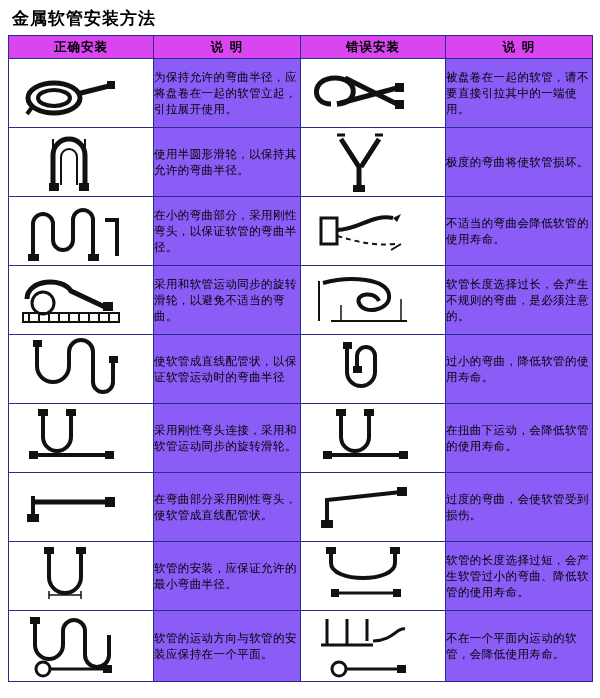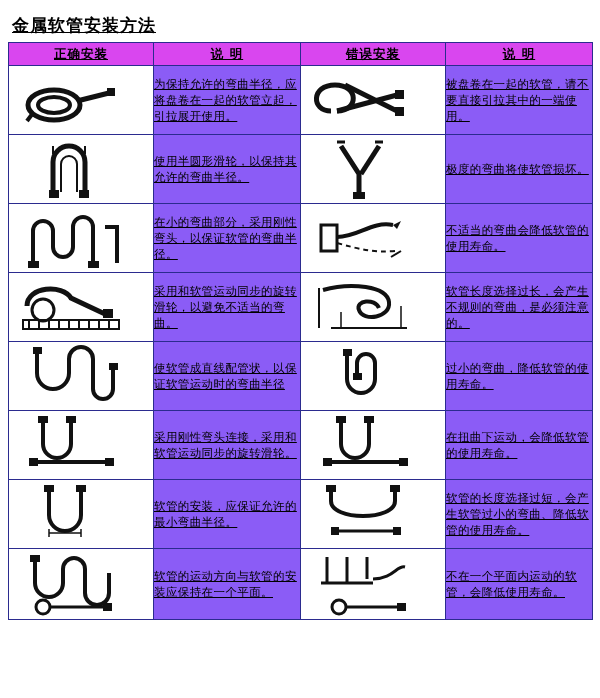--- a/index.html
+++ b/index.html
@@ -12,22 +12,21 @@
     height: 698px;
     font-family: "DejaVu Sans", "Liberation Sans", sans-serif;
     color: #000000;
     overflow: hidden;
   }
   .page {
     position: relative;
     width: 600px;
     height: 698px;
     box-sizing: border-box;
-    padding: 13px 8px 0 8px;
-    text-decoration: underline;
+    padding: 6px 8px 0 8px;
   }
   .page-title {
     font-size: 17px;
     font-weight: bold;
     letter-spacing: 1px;
     margin: 2px 0 7px 4px;
     line-height: 20px;
   }
   table.main {
     border-collapse: collapse;
@@ -244,20 +243,43 @@
               <rect x="63" y="2" width="10" height="7" fill="#111"></rect>
               <path d="M26 48 L102 48" stroke="#111" stroke-width="4"></path>
               <rect x="22" y="44" width="9" height="8" fill="#111"></rect>
               <rect x="98" y="44" width="9" height="8" fill="#111"></rect>
             </svg>
           </span>
         </td>
         <td class="txt-cell">在扭曲下运动，会降低软管的使用寿命。</td>
       </tr>
 
+      <tr>
+        <td class="img-cell">
+          <span class="fig">
+            <svg width="126" height="58" viewBox="0 0 126 58">
+              <path d="M24 18 L24 40" stroke="#111" stroke-width="4"></path>
+              <path d="M24 24 L100 24" stroke="#111" stroke-width="5"></path>
+              <rect x="96" y="19" width="10" height="10" fill="#111"></rect>
+              <rect x="18" y="36" width="12" height="8" fill="#111"></rect>
+            </svg>
+          </span>
+        </td>
+        <td class="txt-cell">在弯曲部分采用刚性弯头，使软管成直线配管状。</td>
+        <td class="img-cell">
+          <span class="fig">
+            <svg width="126" height="58" viewBox="0 0 126 58">
+              <path d="M26 44 L26 22 L100 14" fill="none" stroke="#111" stroke-width="4"></path>
+              <rect x="20" y="42" width="12" height="8" fill="#111"></rect>
+              <rect x="96" y="9" width="10" height="9" fill="#111"></rect>
+            </svg>
+          </span>
+        </td>
+        <td class="txt-cell">过度的弯曲，会使软管受到损伤。</td>
+      </tr>
 
       <tr>
         <td class="img-cell">
           <span class="fig">
             <svg width="126" height="62" viewBox="0 0 126 62">
               <path d="M40 6 L40 32 A16 16 0 0 0 72 32 L72 6" fill="none" stroke="#111" stroke-width="4"></path>
               <rect x="35" y="2" width="10" height="7" fill="#111"></rect>
               <rect x="67" y="2" width="10" height="7" fill="#111"></rect>
               <path d="M40 50 L72 50" stroke="#111" stroke-width="1.5"></path>
               <path d="M40 46 L40 54 M72 46 L72 54" stroke="#111" stroke-width="1.5"></path>

